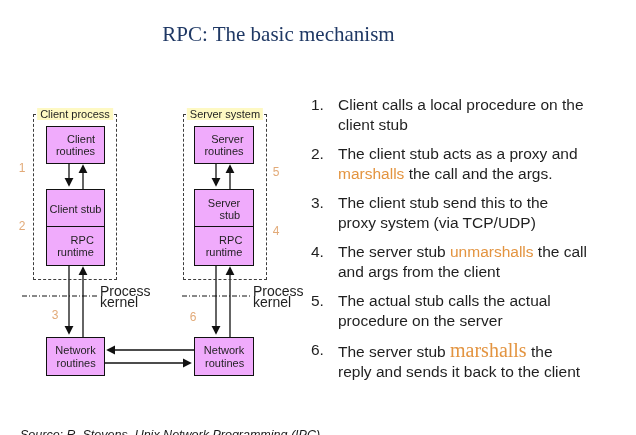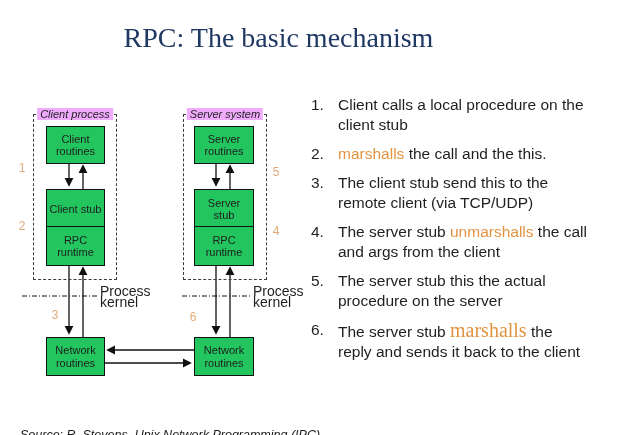--- a/index.html
+++ b/index.html
@@ -6,37 +6,37 @@
   body{
     width:636px;height:435px;position:relative;overflow:hidden;
     background:#ffffff;
     font-family:"Liberation Sans",sans-serif;
     color:var(--body-text,#1f1f1f);
   }
   .title{
     position:absolute;left:0;top:22px;width:557px;
     text-align:center;
     font-family:"Liberation Serif",serif;
-    font-size:28px;font-weight:400;
+    font-size:21px;font-weight:400;
     color:var(--title-navy,#1f3864);
   }
   
   .diagram{position:absolute;left:0;top:95px;width:310px;height:305px;}
   .diagram svg{position:absolute;left:0;top:0;}
   .dashed-box{
     position:absolute;border:1px dashed #3c3c3c;background:transparent;
   }
   .dashed-box .proc-label{
     position:absolute;top:-7px;left:50%;transform:translateX(-50%);
-    background:#f0abfc;padding:0 3px;font-size:11px;white-space:nowrap;color:#1f1f1f;font-style:italic;
+    background:#fef9c3;padding:0 3px;font-size:11px;white-space:nowrap;color:#1f1f1f;
   }
   .solid-box{
-    position:absolute;border:1px solid #111;background:#22c55e;
+    position:absolute;border:1px solid #111;background:#f0abfc;
     display:flex;align-items:center;justify-content:center;
-    font-size:11px;line-height:12.5px;text-align:center;
+    font-size:11px;line-height:12.5px;text-align:right;
     white-space:pre-line;color:#1f1f1f;
   }
   .step-num{
     position:absolute;font-size:12px;width:14px;text-align:center;
     color:var(--number-orange,#e2aa78);
   }
   .kernel-label{
     position:absolute;font-size:14px;line-height:10.5px;
     white-space:pre-line;color:#1f1f1f;
   }
@@ -130,35 +130,36 @@
 </div>
 
 <ol class="steps">
   <li>
     <span class="num">1.</span>
     <div class="txt"><span>Client calls a local procedure on the
 client stub</span><span class="accent"></span><span></span></div>
   </li>
   <li>
     <span class="num">2.</span>
-    <div class="txt"><span class="accent">marshalls</span><span> the call and the this.</span></div>
+    <div class="txt"><span>The client stub acts as a proxy and
+</span><span class="accent">marshalls</span><span> the call and the args.</span></div>
   </li>
   <li>
     <span class="num">3.</span>
     <div class="txt"><span>The client stub send this to the
-remote client (via TCP/UDP)</span><span class="accent"></span><span></span></div>
+proxy system (via TCP/UDP)</span><span class="accent"></span><span></span></div>
   </li>
   <li>
     <span class="num">4.</span>
     <div class="txt"><span>The server stub </span><span class="accent">unmarshalls</span><span> the call
 and args from the client</span></div>
   </li>
   <li>
     <span class="num">5.</span>
-    <div class="txt"><span>The server stub this the actual
+    <div class="txt"><span>The actual stub calls the actual
 procedure on the server</span><span class="accent"></span><span></span></div>
   </li>
   <li>
     <span class="num">6.</span>
     <div class="txt"><span>The server stub </span><span class="accent accent-big">marshalls</span><span> the
 reply and sends it back to the client</span></div>
   </li>
 </ol>
 
 <div class="source">

